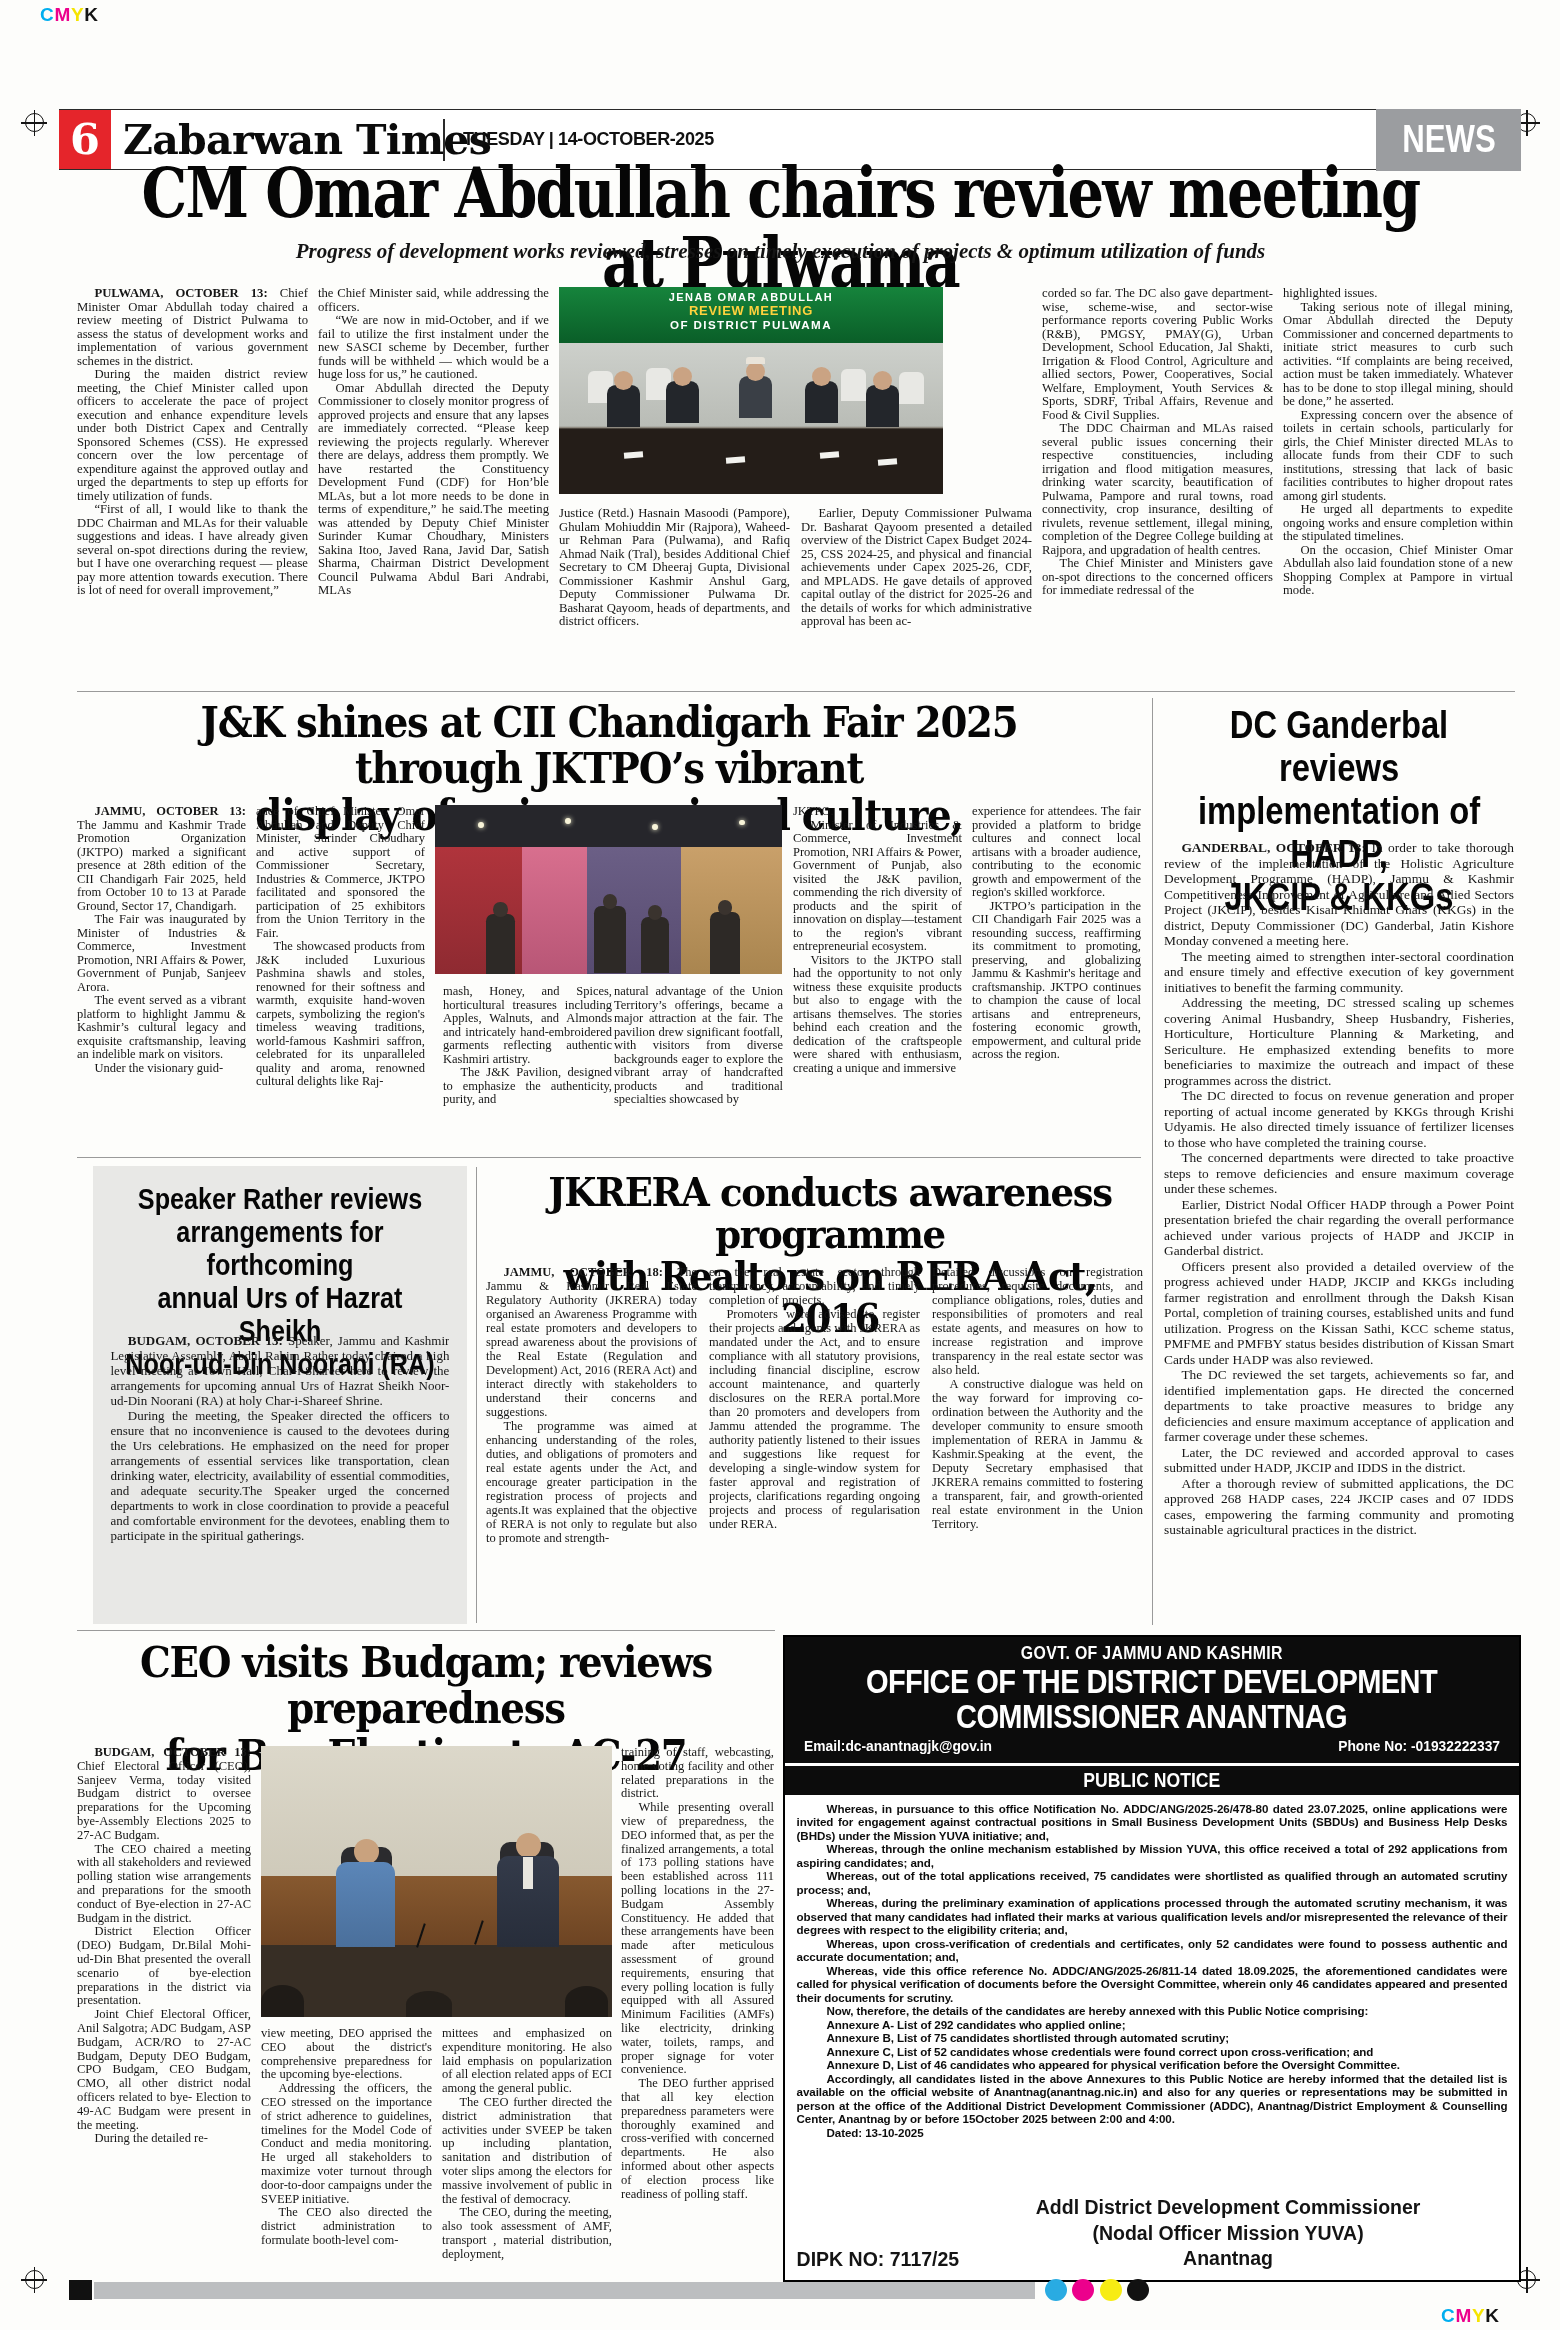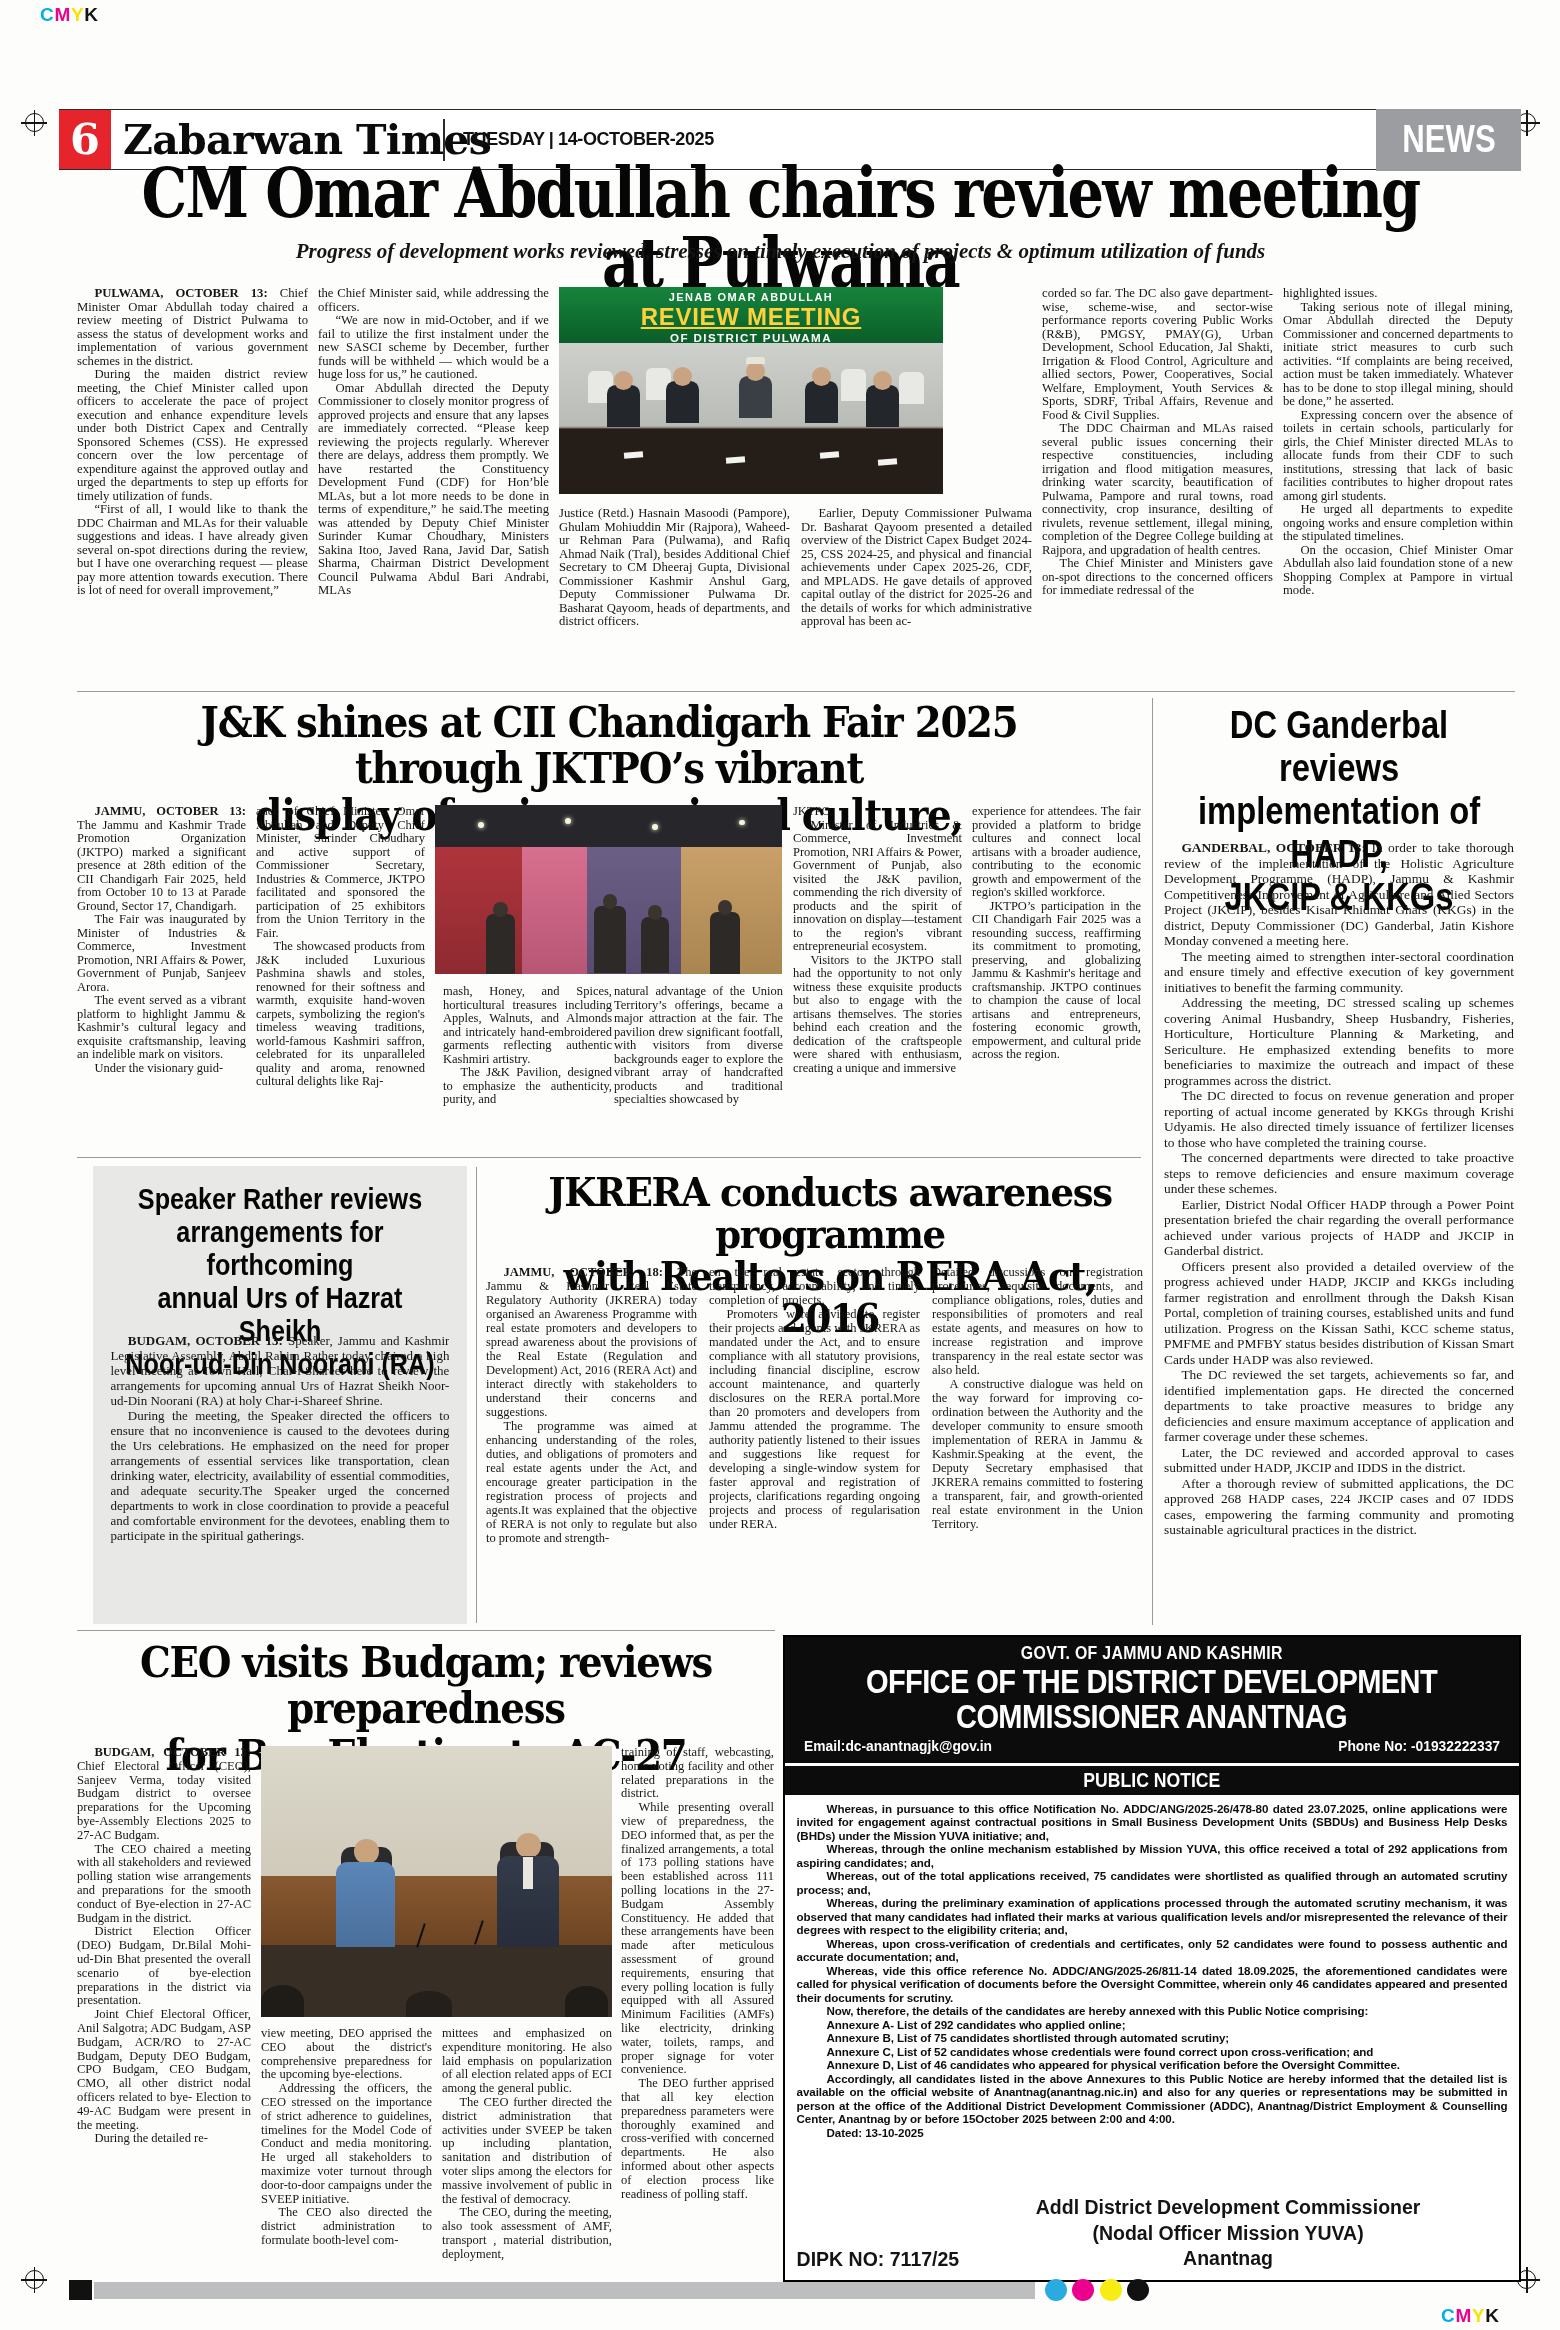--- a/index.html
+++ b/index.html
@@ -47,21 +47,21 @@
   .a2{font-size:12.5px;line-height:13.5px;}
   .wide{font-size:13.4px;line-height:15.5px;}
   .spk{font-size:13px;line-height:15px;}
   .a3{font-size:12.5px;line-height:14px;}
   .a4{font-size:12.5px;line-height:13.8px;}
   
   .photo{position:absolute;overflow:hidden;background:#b9b9b2;box-shadow:0 0 0 0.7px #777 inset;}
   .p1banner{position:absolute;left:0;top:0;right:0;height:56px;background:linear-gradient(#16843c,#0a5e28);
             color:#fff;text-align:center;font-family:"Liberation Sans",sans-serif;}
   .p1l1{font-size:11px;font-weight:bold;letter-spacing:1.4px;padding-top:4.3px;}
-  .p1l2{font-size:24px;font-weight:bold;color:#ffd23d;letter-spacing:0.7px;text-decoration:underline;}
+  .p1l2{font-size:13px;font-weight:bold;color:#ffd23d;letter-spacing:0.7px;}
   .p1l3{font-size:11.6px;font-weight:bold;letter-spacing:1.4px;}
   .p1scene{position:absolute;left:0;top:56px;right:0;bottom:0;background:linear-gradient(#cdd0cb,#b9bcb6 55%,#8d887e 56%,#241d18 57%);}
   .chair{position:absolute;width:24.6px;height:32px;background:#e8e8e4;border-radius:5.8px 5.8px 0 0;}
   .fig{position:absolute;width:33px;height:42px;background:#23262b;border-radius:8.7px 8.7px 0 0;}
   .fig:before{content:"";position:absolute;left:50%;top:-14.5px;width:19px;height:19px;margin-left:-9.4px;
               border-radius:50%;background:#caa383;}
   .fig.cap:after{content:"";position:absolute;left:50%;top:-19px;width:19px;height:7.2px;margin-left:-9.4px;
               border-radius:2.9px 2.9px 0 0;background:#e9e4da;}
   .paper{position:absolute;width:19px;height:5.8px;background:#f2f2ee;transform:rotate(-4deg);}
   .cii-top{position:absolute;left:0;top:0;right:0;height:42px;background:#26262b;}

